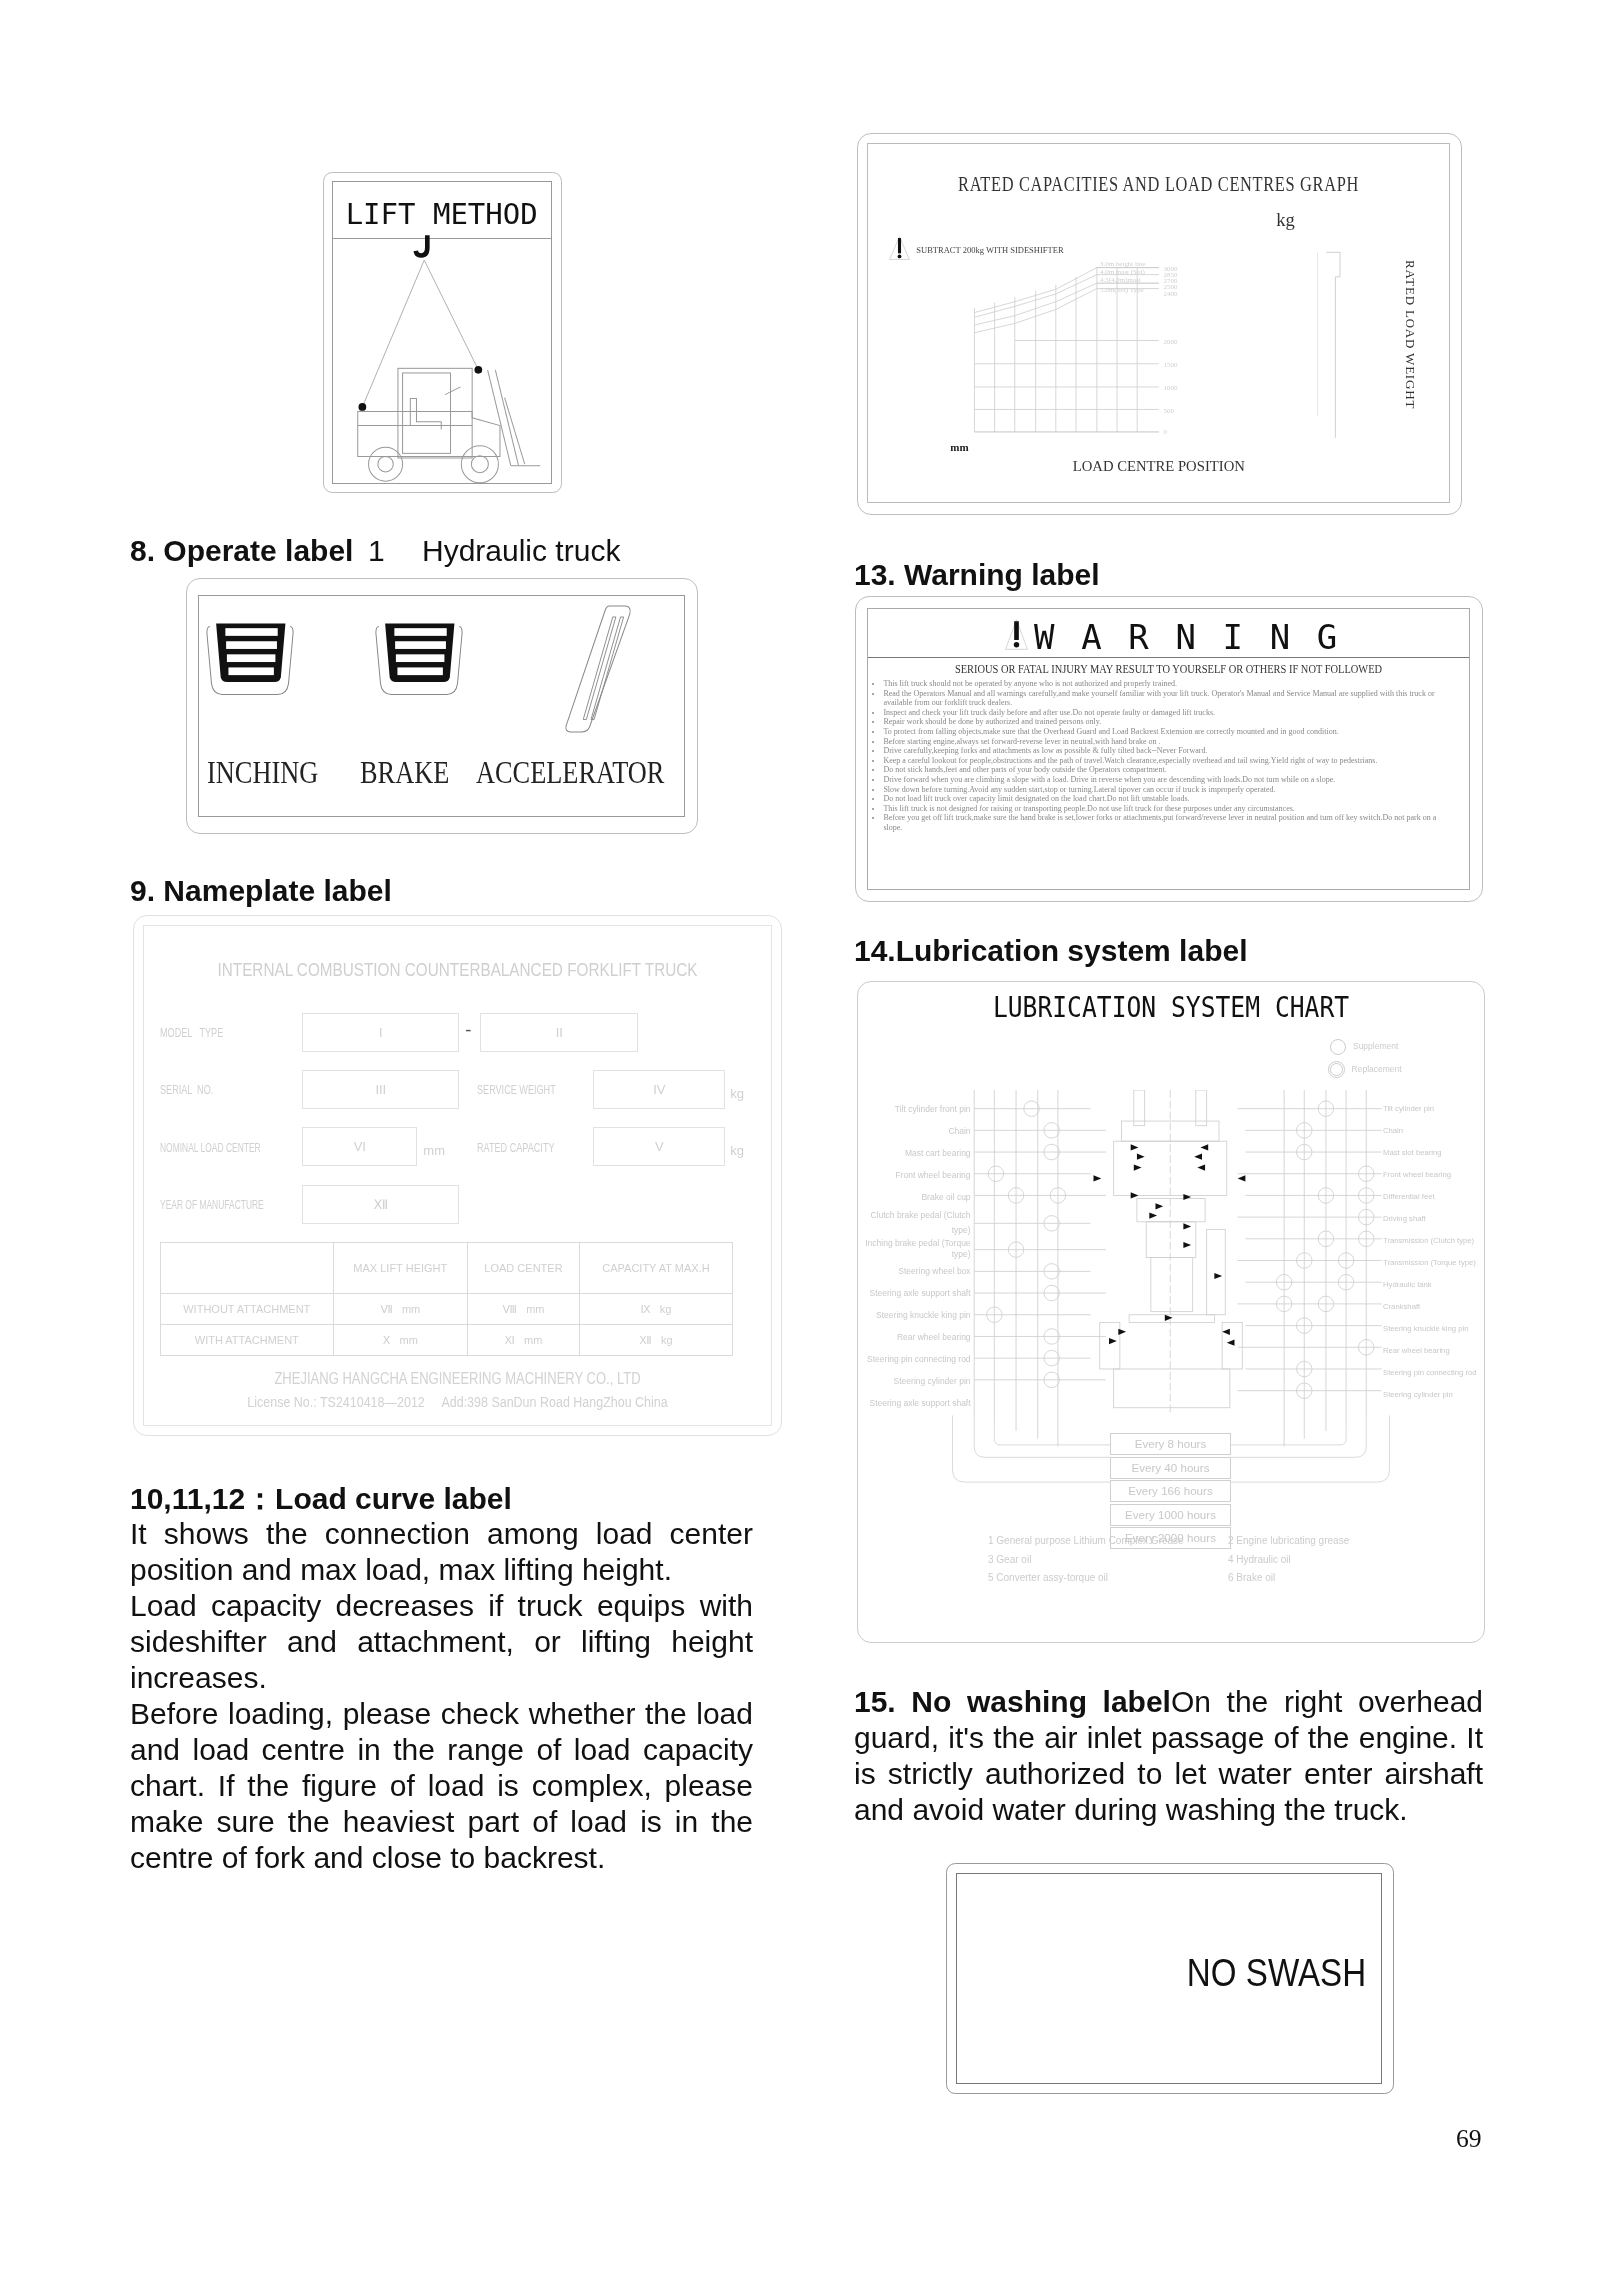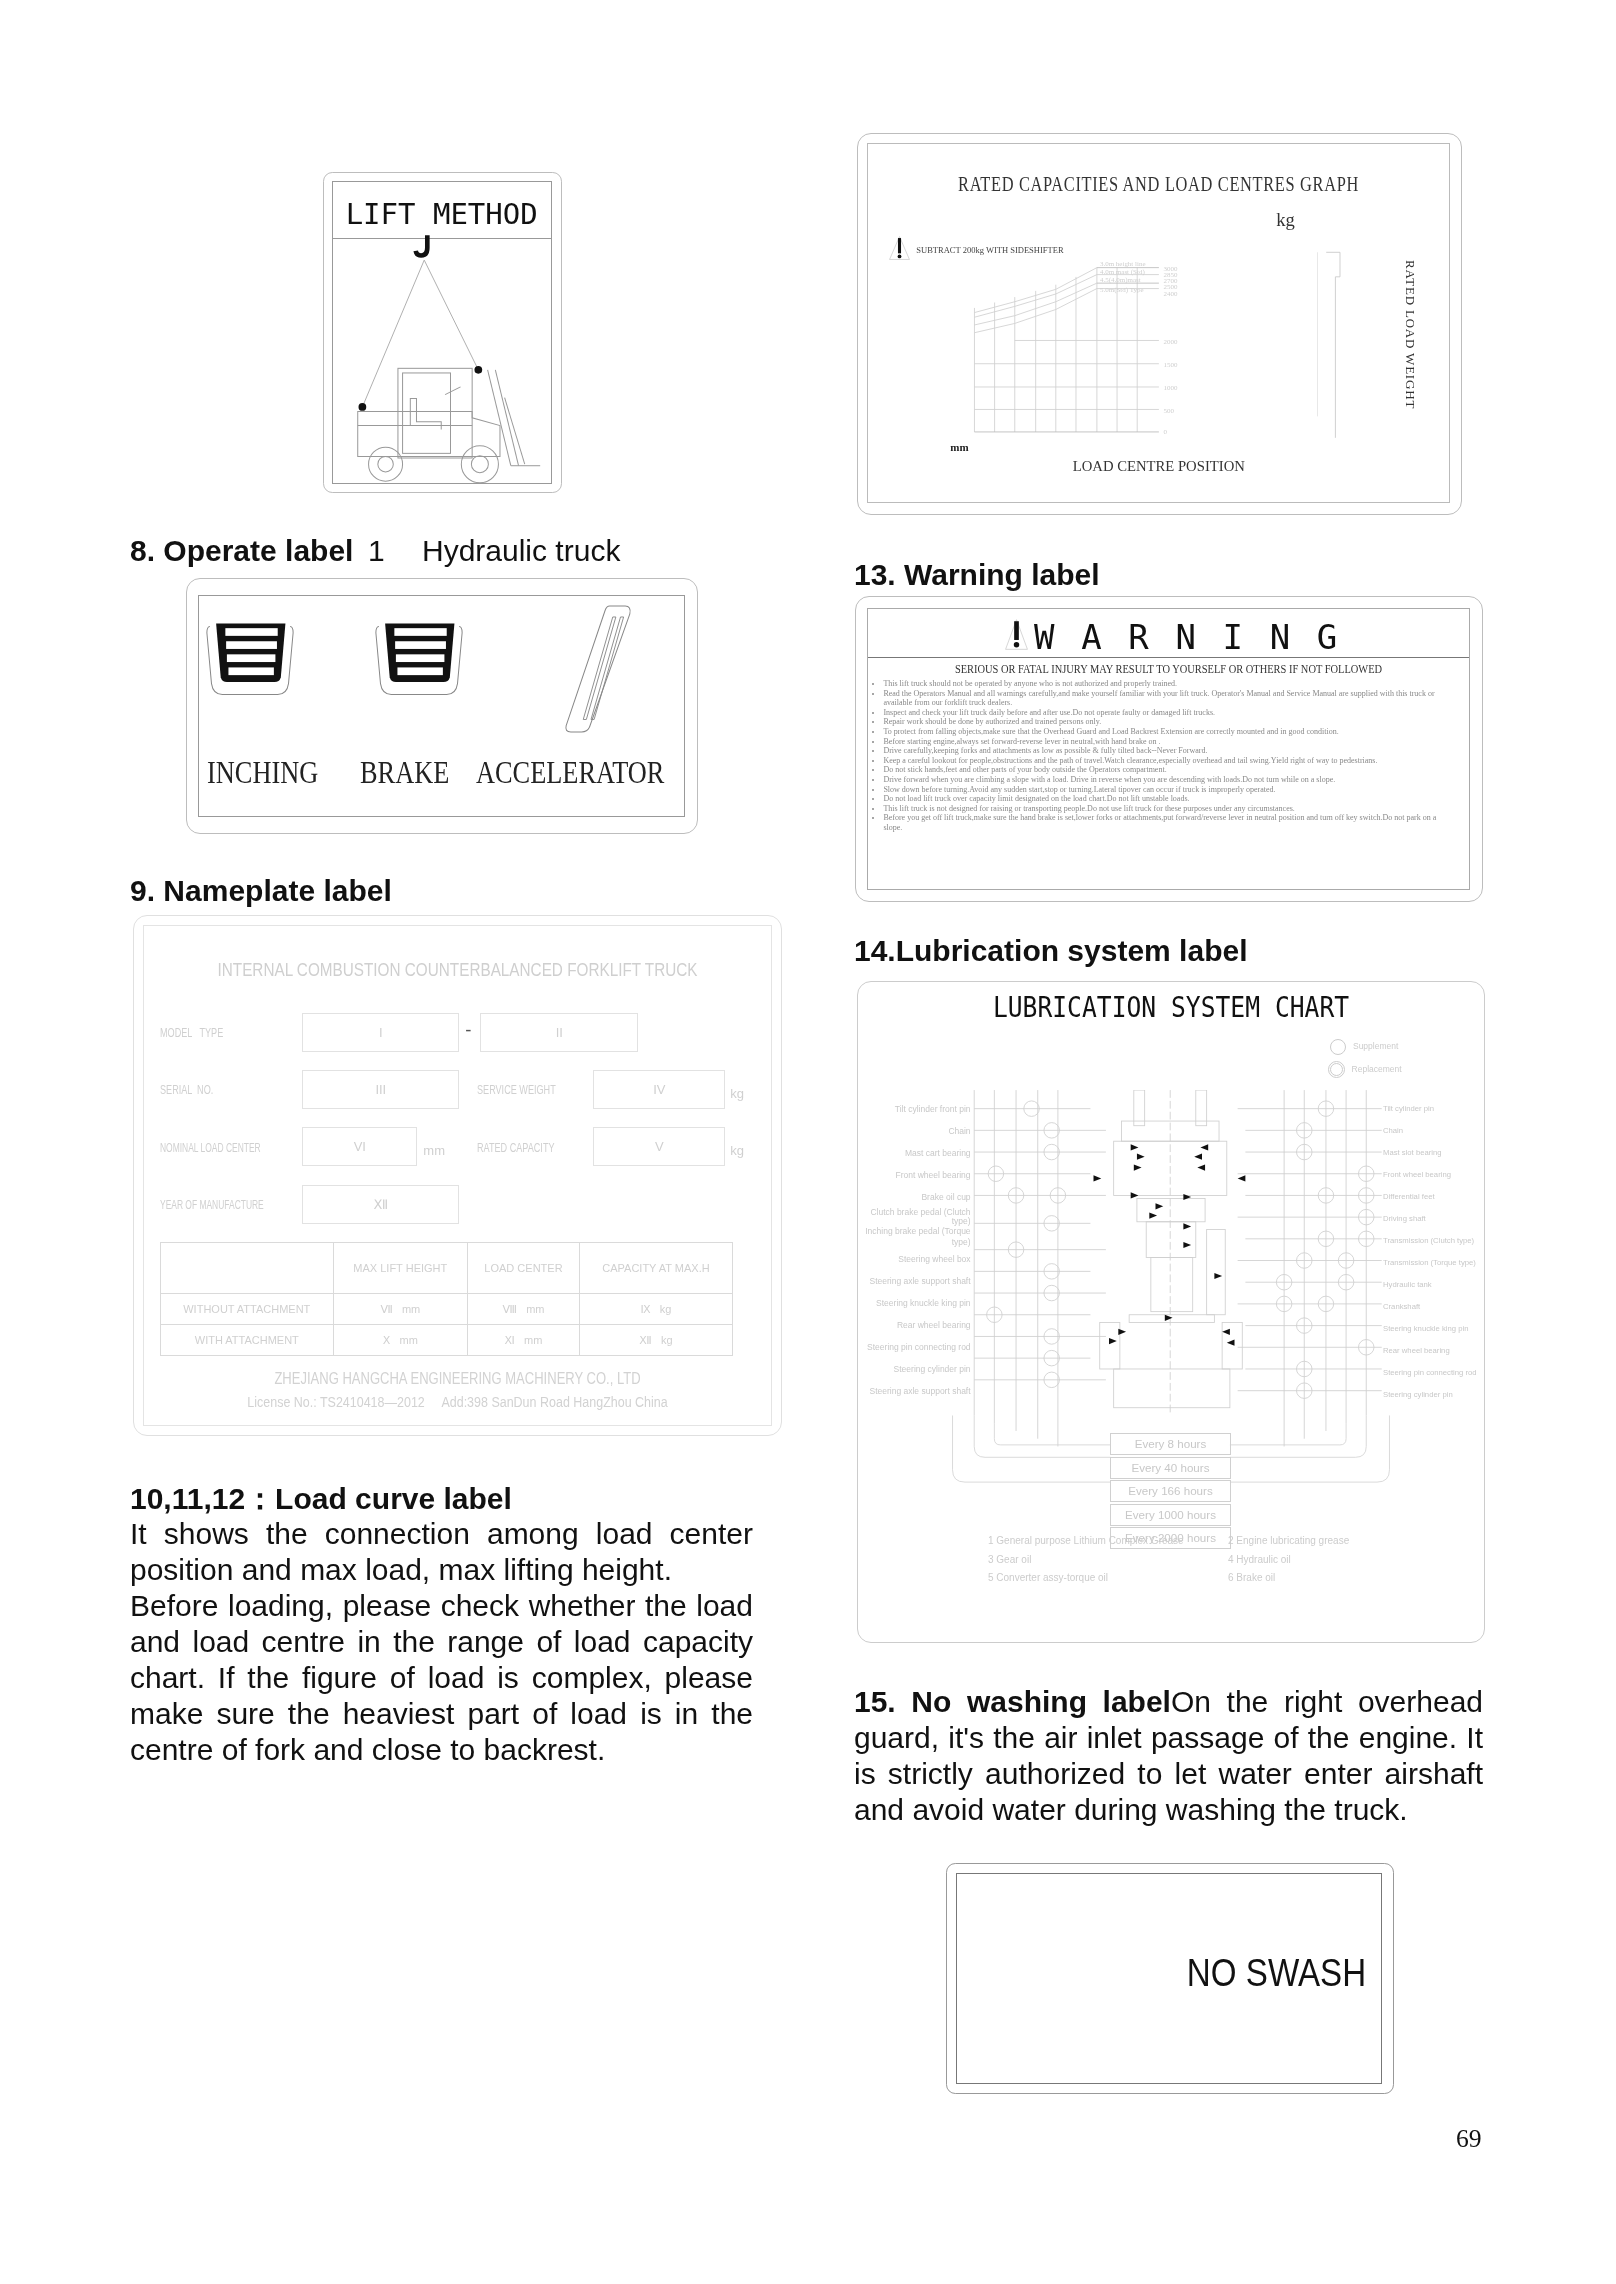--- a/index.html
+++ b/index.html
@@ -203,20 +203,21 @@
     </tbody>
       </table>
     <div style="position:absolute; left:0; top:443px; width:627px; text-align:center; font-size:16.3px; color:#d2d2d2; transform:scaleX(0.8);">ZHEJIANG HANGCHA ENGINEERING MACHINERY CO., LTD</div>
     <div style="position:absolute; left:0; top:468px; width:627px; text-align:center; font-size:14.7px; color:#d2d2d2; white-space:pre; transform:scaleX(0.85);">License No.: TS2410418—2012     Add:398 SanDun Road HangZhou China</div>
   </div>
 </div>
 
 <div class="abs heading" style="left:130px; top:1479px;">10,11,12：Load curve label</div>
 <div class="abs" style="left:130px; top:1516px; width:623px;">
   <p class="body-text" style="margin:0;">It shows the connection among load center position and max load, max lifting height.</p>
+  <p class="body-text" style="margin:0;">Load capacity decreases if truck equips with sideshifter and attachment, or lifting height increases.</p>
   <p class="body-text" style="margin:0;">Before loading, please check whether the load and load centre in the range of load capacity chart. If the figure of load is complex, please make sure the heaviest part of load is in the centre of fork and close to backrest.</p>
 </div>
 
 <div class="abs heading" style="left:854px; top:558px;">13. Warning label</div>
 <div class="label-outer" style="left:855px; top:596px; width:626px; height:304px;">
   <div class="label-inner" style="left:11px; top:11px; width:601px; height:280px; border-color:#aaa;">
     <div style="position:absolute; left:0; top:0; width:601px; height:48px; border-bottom:1.5px solid #777;">
       <svg width="25" height="33" style="position:absolute; left:136px; top:9.3px;" viewBox="0 0 32 42">
           <polygon points="16,2 30,40 2,40" fill="none" stroke="#ccc" stroke-width="1"></polygon>
           <rect x="13" y="4" width="6" height="24" fill="#111"></rect>
@@ -256,21 +257,21 @@
     <span style="display:inline-block; width:11px; height:11px; border:1.2px solid #ccc; outline:1.2px solid #ccc; outline-offset:1.5px; border-radius:50%; vertical-align:middle;"></span>
     <span style="margin-left:6.2px;">Replacement</span>
   </div>
 
   <div style="position:absolute; left:4.6px; top:116px; width:108px; font-size:8.5px; color:#c8c8c8; text-align:right; line-height:22px;">
     <div>Tilt cylinder front pin</div>
     <div>Chain</div>
     <div>Mast cart bearing</div>
     <div>Front wheel bearing</div>
     <div>Brake oil cup</div>
-    <div style="line-height:9px;">Clutch brake pedal (Clutch type)</div>
+    <div style="line-height:15px;">Clutch brake pedal (Clutch type)</div>
     <div style="line-height:11px;">Inching brake pedal (Torque type)</div>
     <div>Steering wheel box</div>
     <div>Steering axle support shaft</div>
     <div>Steering knuckle king pin</div>
     <div>Rear wheel bearing</div>
     <div>Steering pin connecting rod</div>
     <div>Steering cylinder pin</div>
     <div>Steering axle support shaft</div>
   </div>
 

